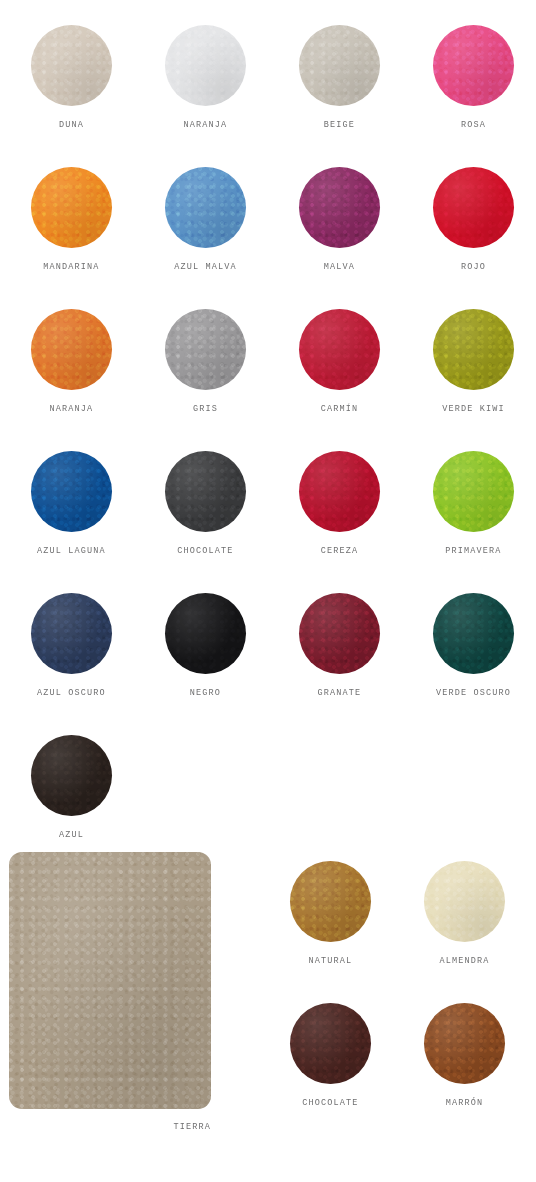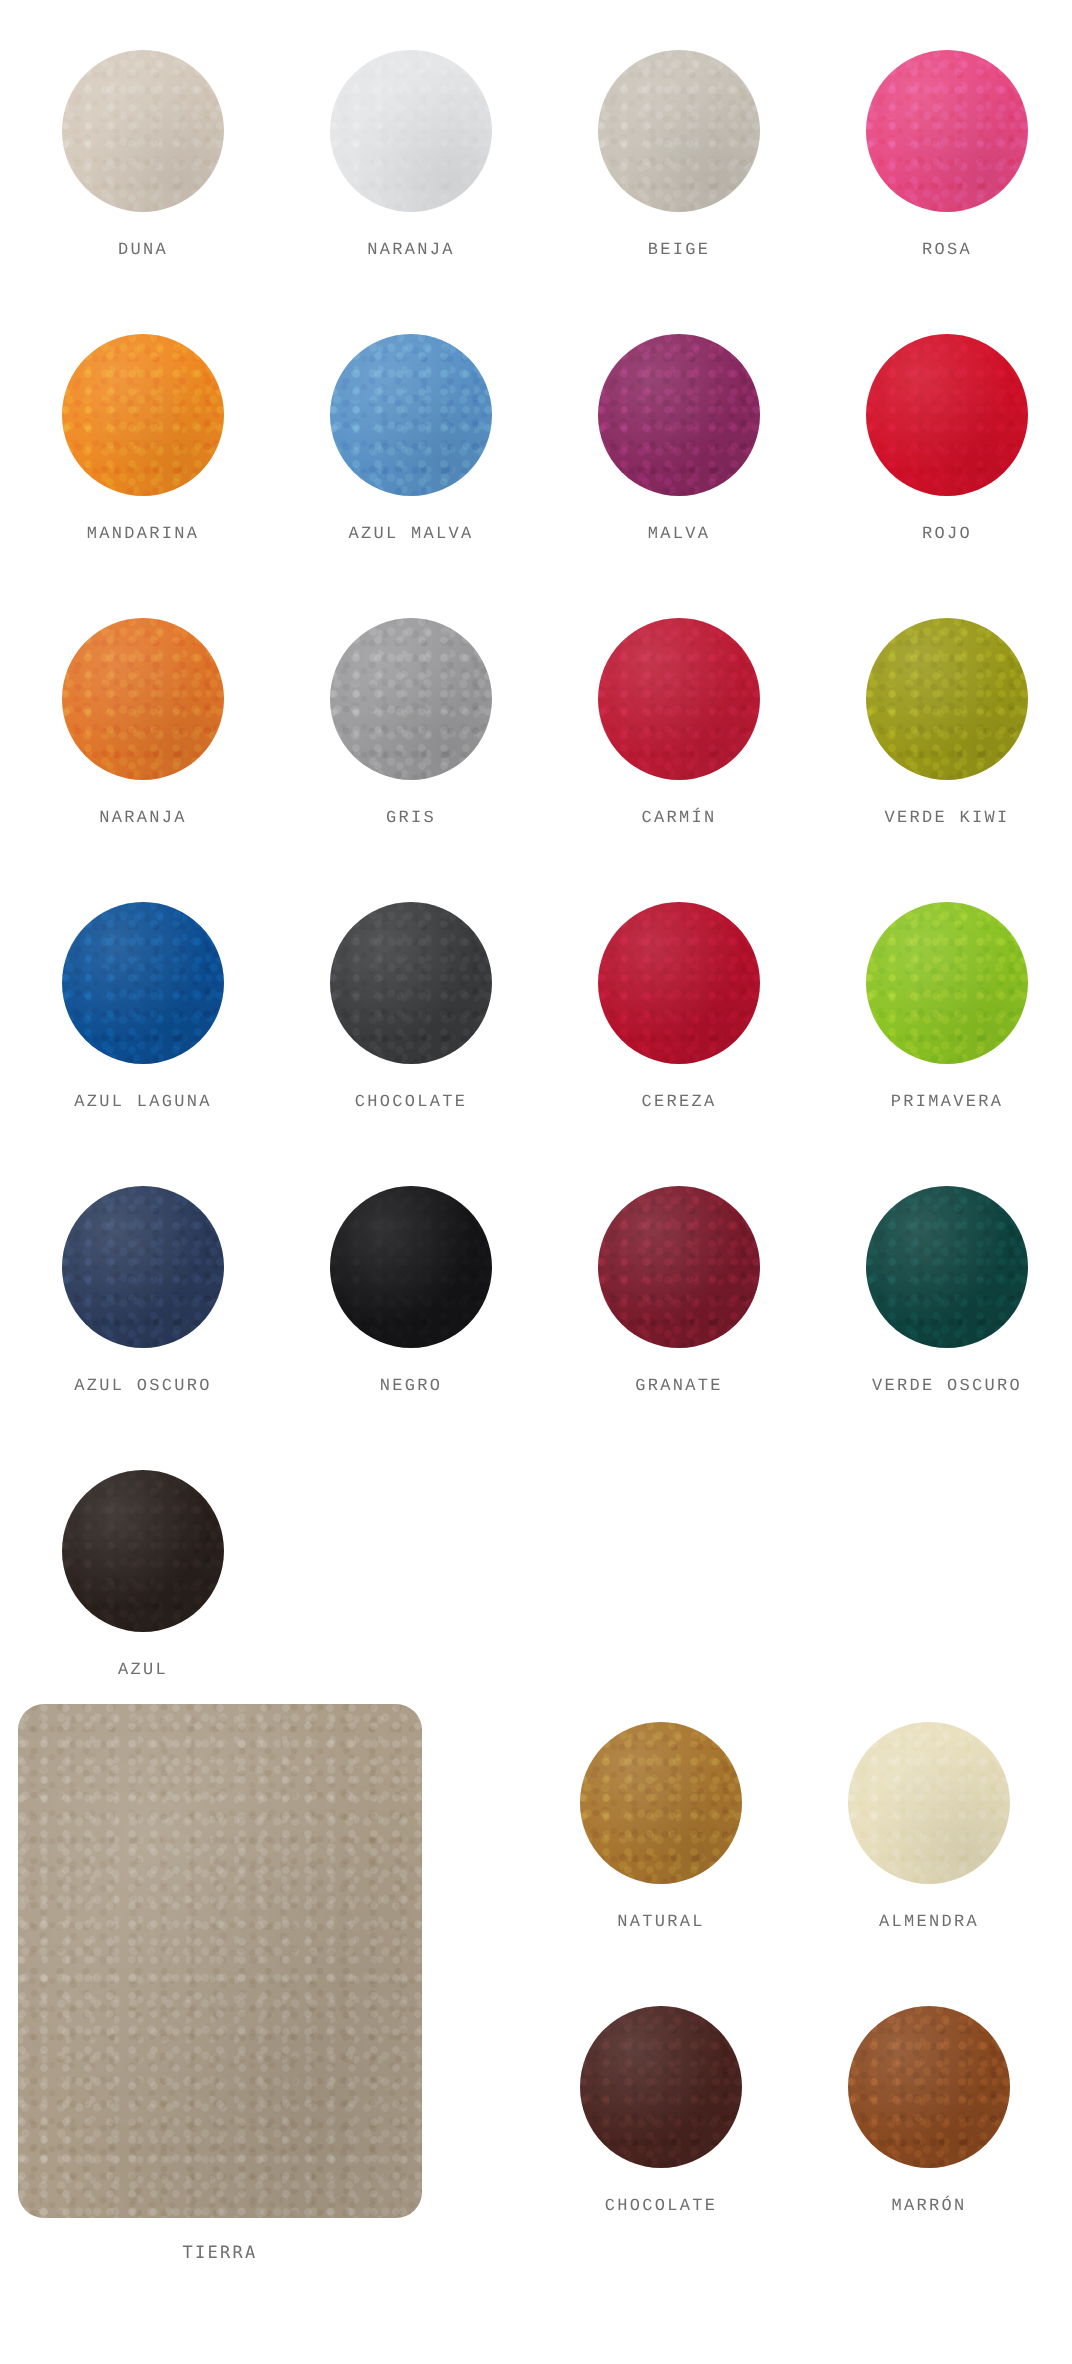--- a/index.html
+++ b/index.html
@@ -105,21 +105,22 @@
     height: 257px;
     border-radius: 13px;
     position: relative;
     overflow: hidden;
   }
   .tierra-label {
     margin-top: 13px;
     font-size: 8.5px;
     letter-spacing: 1.15px;
     color: #6f6f70;
-    text-align: center;
+    text-align: right;
+    font-family: Liberation Mono, monospace;
   }
 
   #bottom-grid {
     position: absolute;
     left: 259px;
     top: 9px;
     width: 277px;
     display: flex;
     flex-wrap: wrap;
   }

